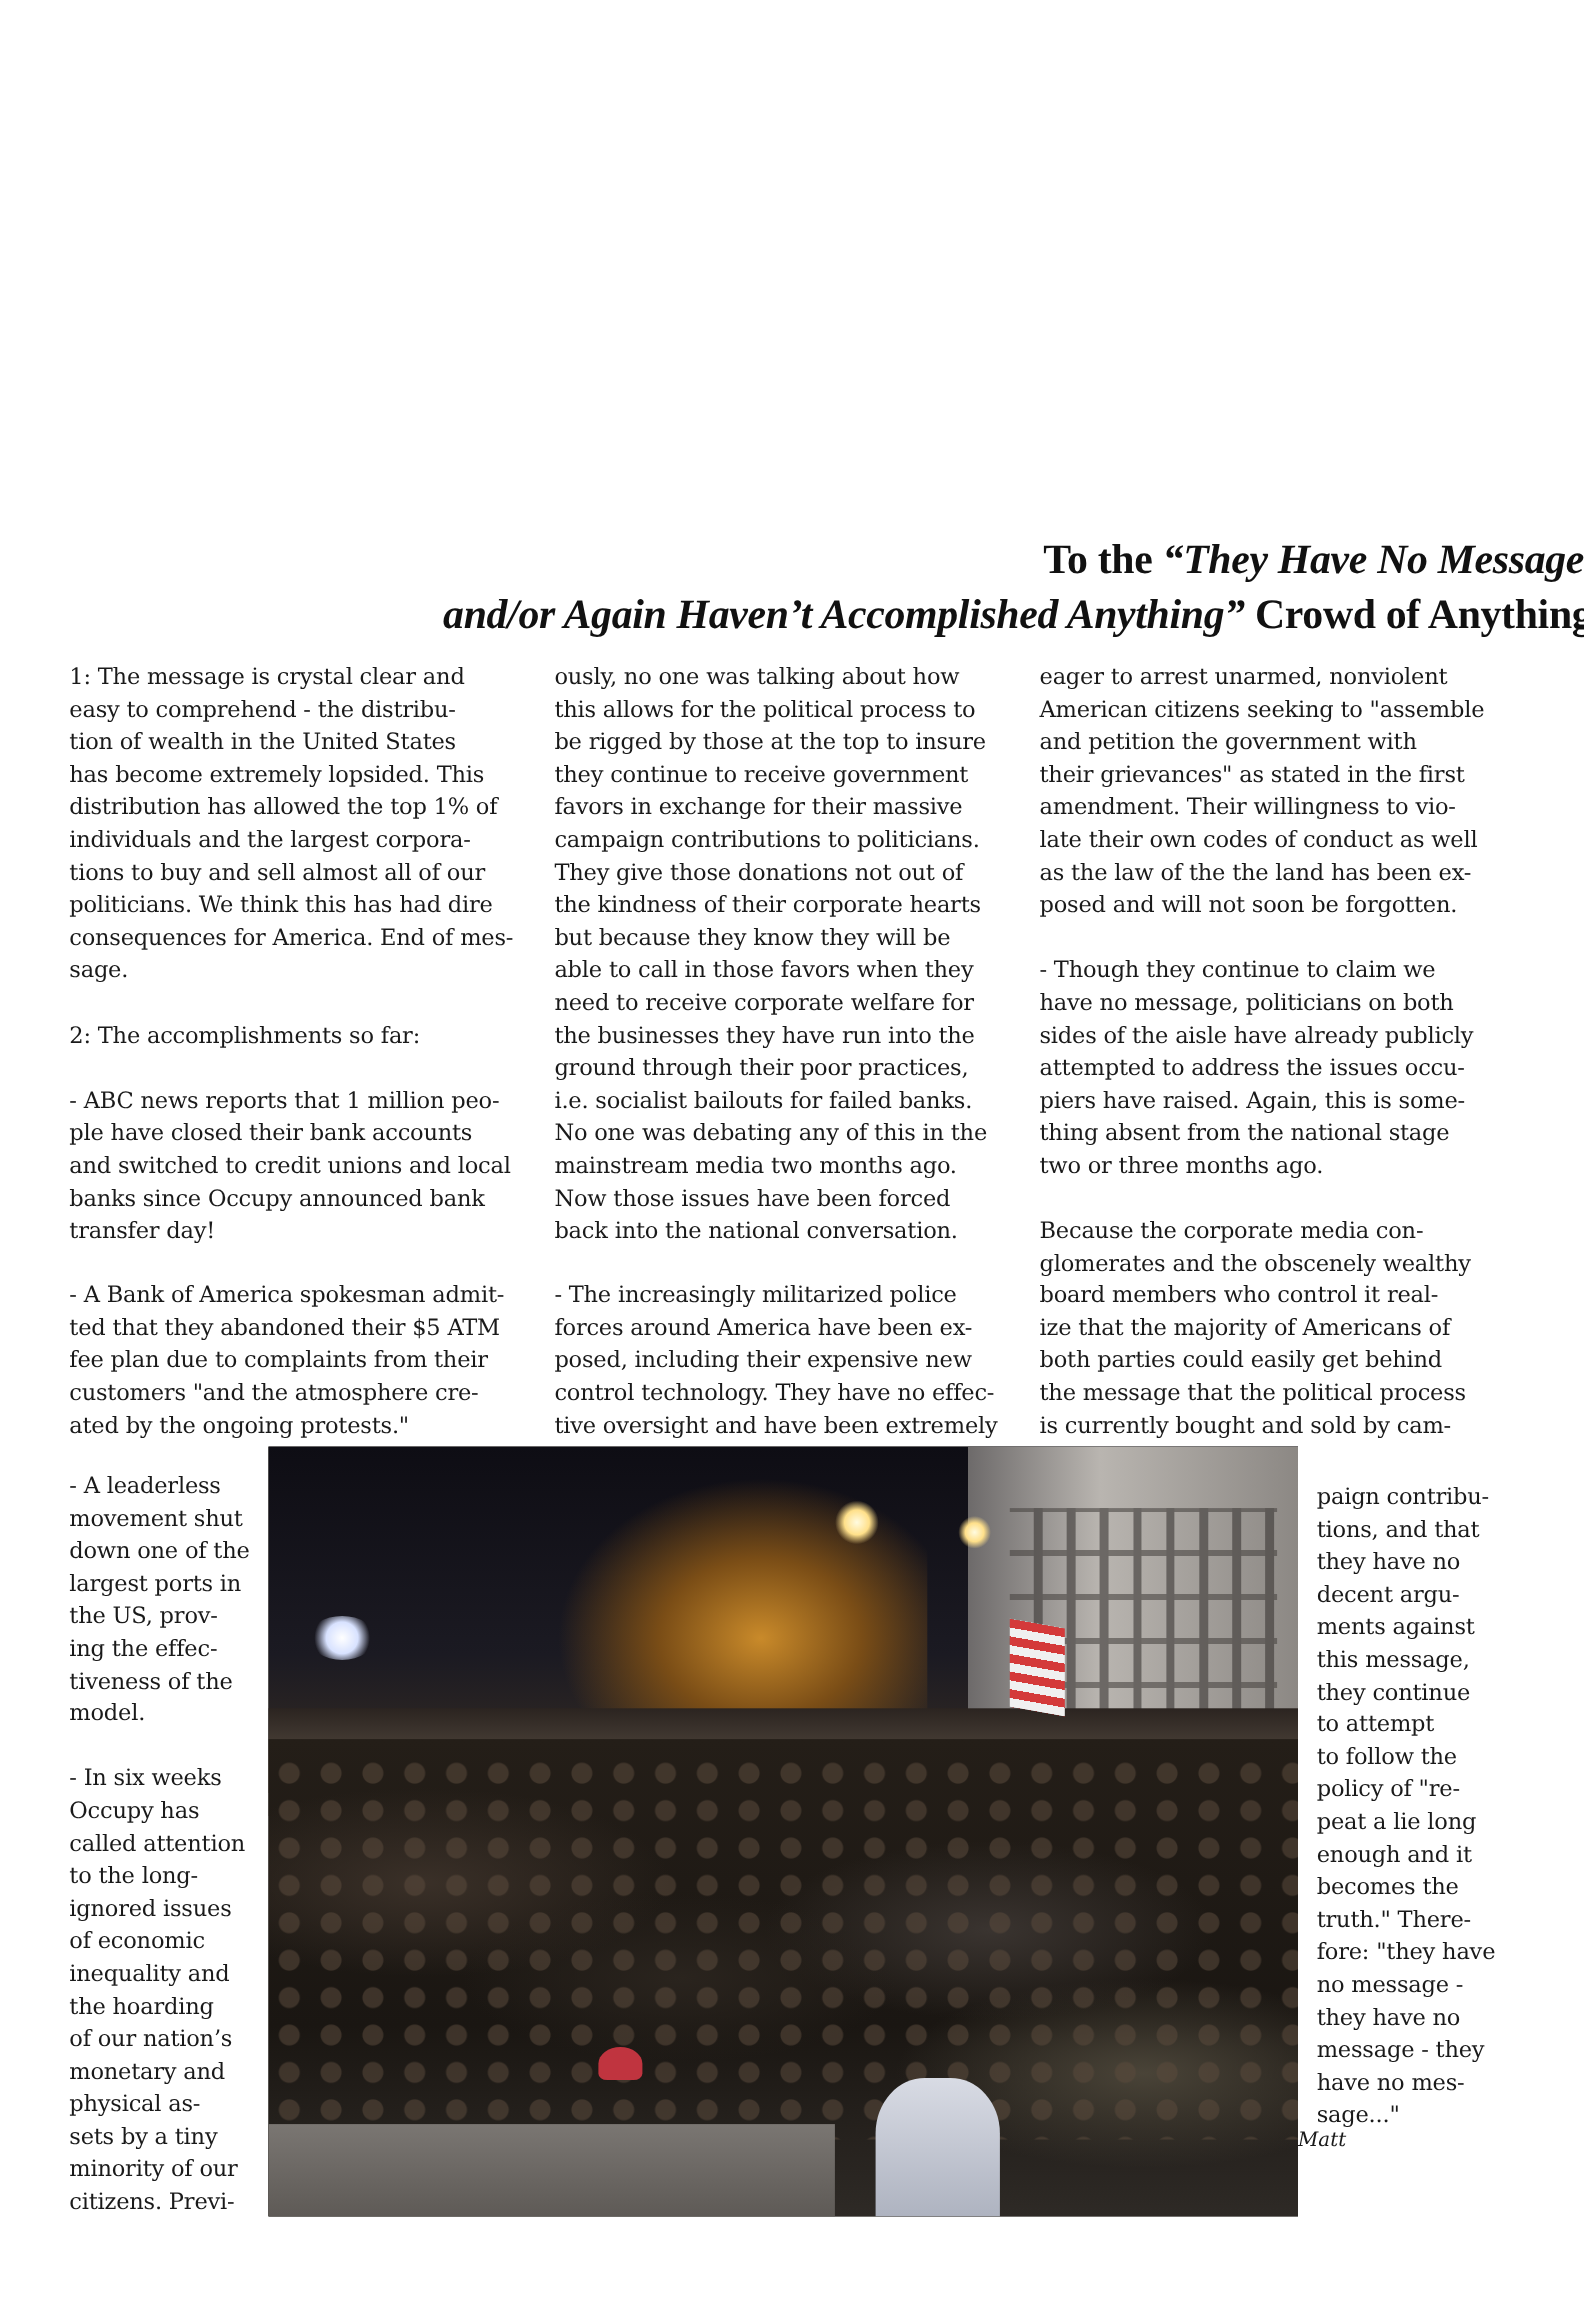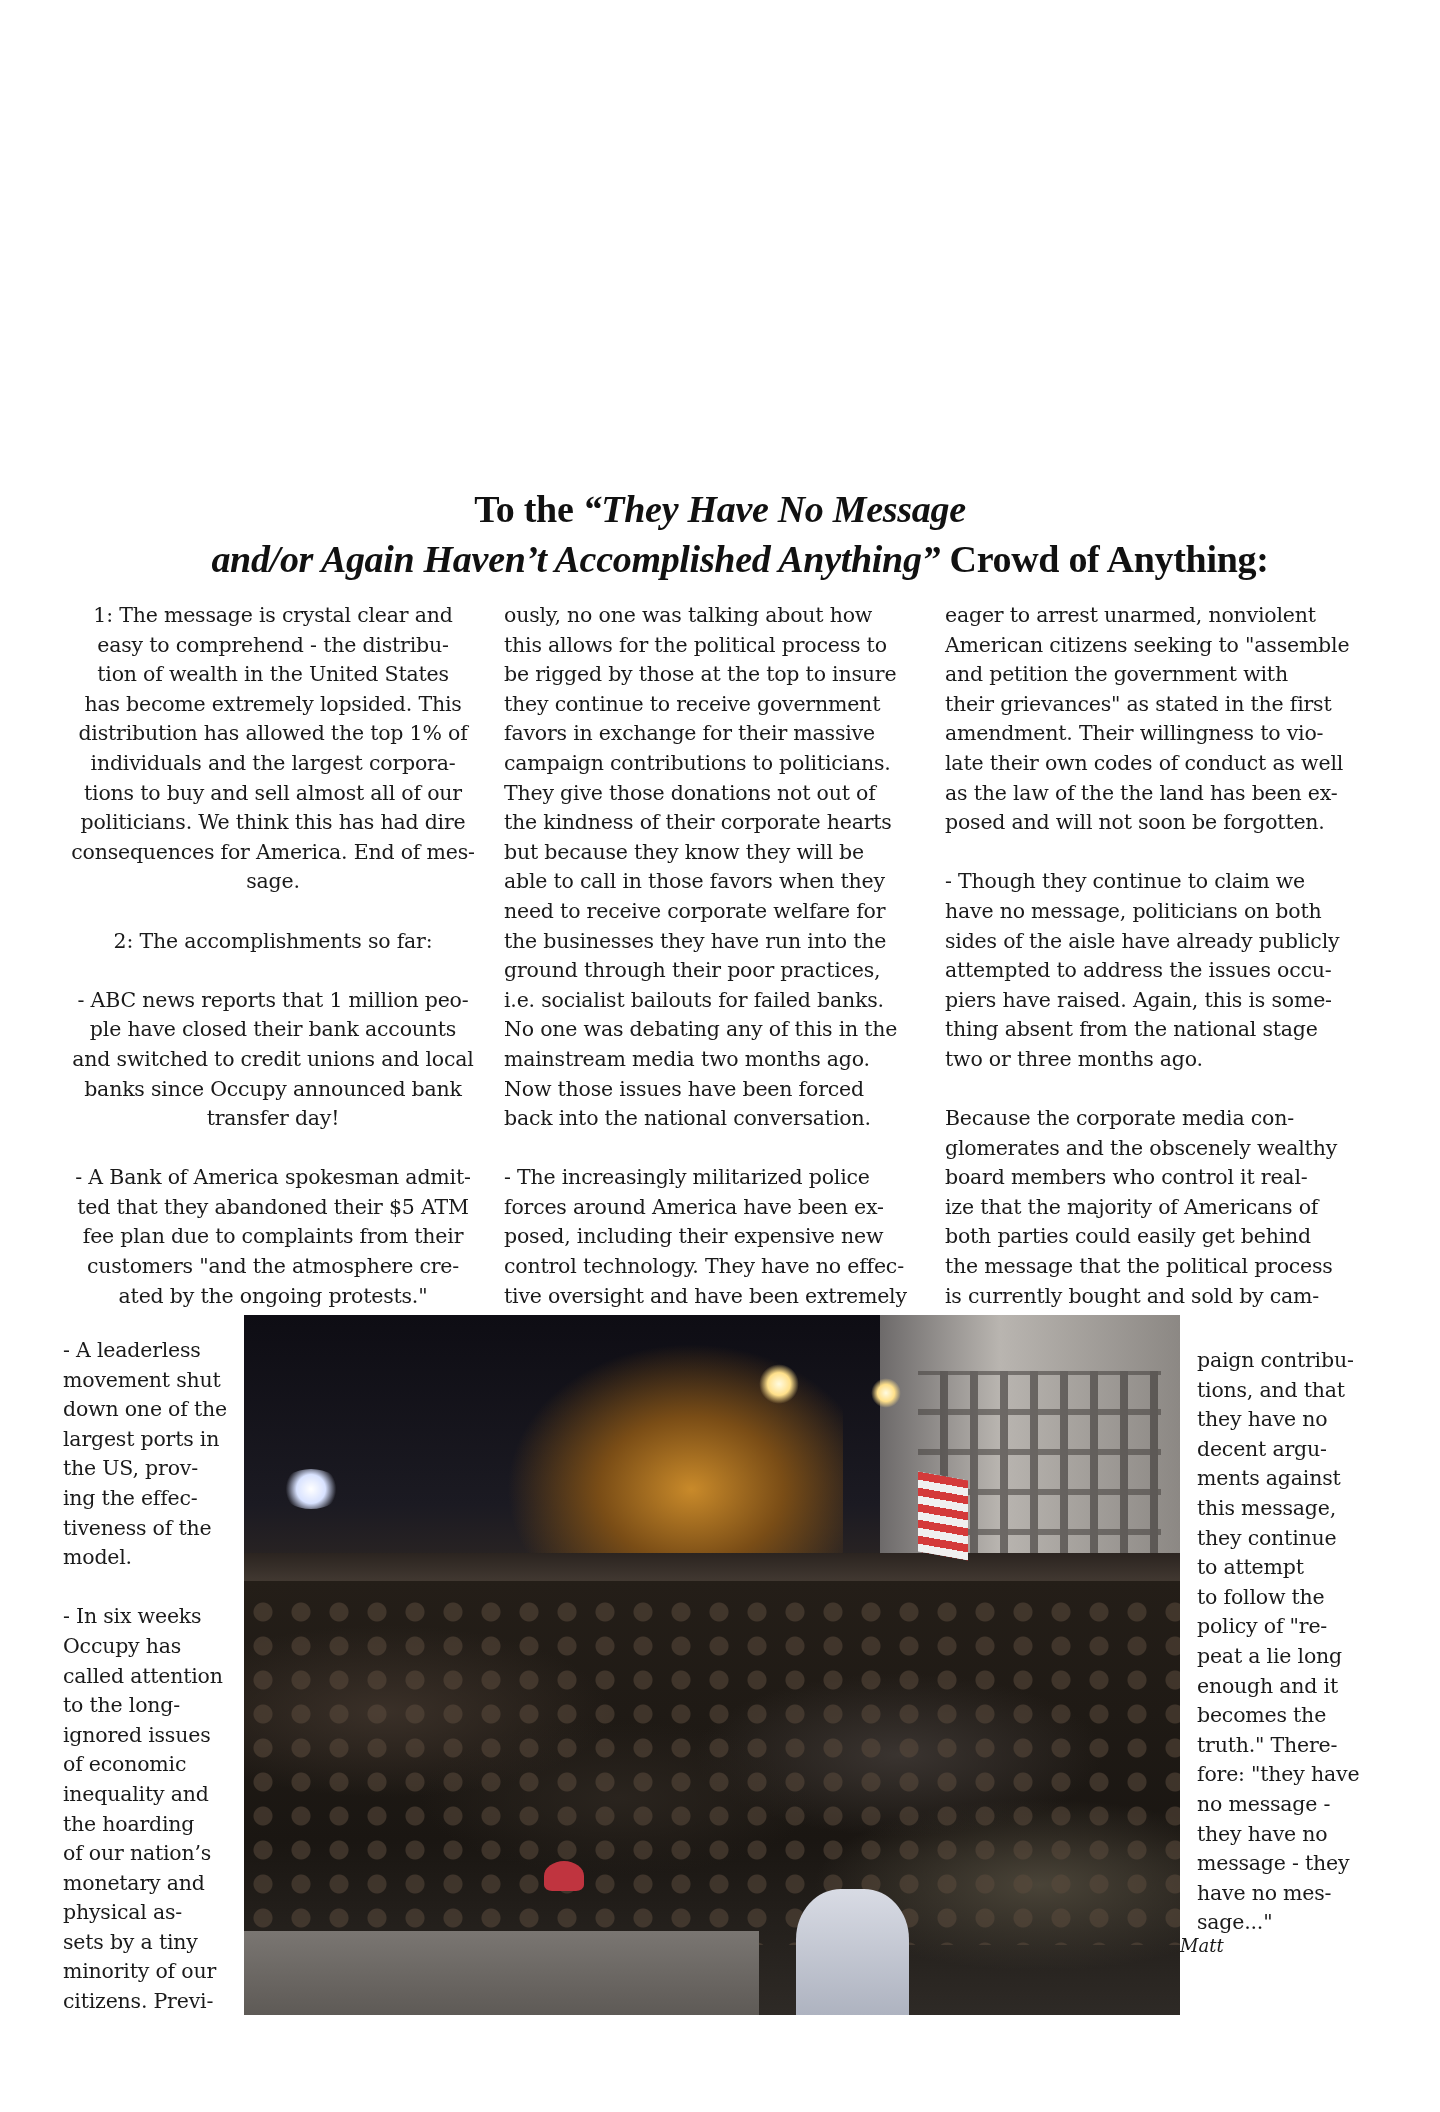--- a/index.html
+++ b/index.html
@@ -1,26 +1,26 @@
 <!DOCTYPE html>
 <html><head>
 <meta charset="utf-8">
 <style>
   html, body { margin: 0; padding: 0; background: #ffffff; }
   body { width: 1440px; height: 2112px; position: relative; overflow: hidden;
          font-family: "DejaVu Serif", "Liberation Serif", serif; color: #1a1a1a; }
-  .title { position: absolute; left: 0; width: 1440px; text-align: center;
+  .title { position: absolute; left: 0; width: 1440px; text-align: right;
            font-family: "Liberation Serif", "DejaVu Serif", serif; font-weight: bold;
            font-size: 38px; line-height: 50px; color: #111; letter-spacing: -0.3px; }
   .title .it { font-style: italic; }
   .t1 { top: 484px; }
   .t2 { top: 534px; left: 20px; }
   .col { position: absolute; font-size: 20.5px; line-height: 29.6px; white-space: pre-line;
          letter-spacing: -0.2px; }
-  .c1a { left: 63px; top: 601px; width: 420px; text-align: center; }
+  .c1a { left: 63px; top: 601px; width: 420px; }
   .c1b { left: 63px; top: 1336px; width: 180px; }
   .c2  { left: 504px; top: 601px; width: 420px; }
   .c3a { left: 945px; top: 601px; width: 430px; }
   .c3b { left: 1197px; top: 1315px; width: 190px; margin-top: 31px; }
   .sig { position: absolute; left: 1174px; top: 1935px; font-size: 18px; font-style: italic; }
   .photo { position: absolute; left: 244px; top: 1315px; width: 936px; height: 700px; overflow: hidden;
            background: #15110c; }
   .photo div { position: absolute; }
   .sky { left: 0; top: 0; width: 100%; height: 45%;
          background: linear-gradient(180deg, #0e0d14 0%, #1b1a22 60%, #3a2f24 100%); }

